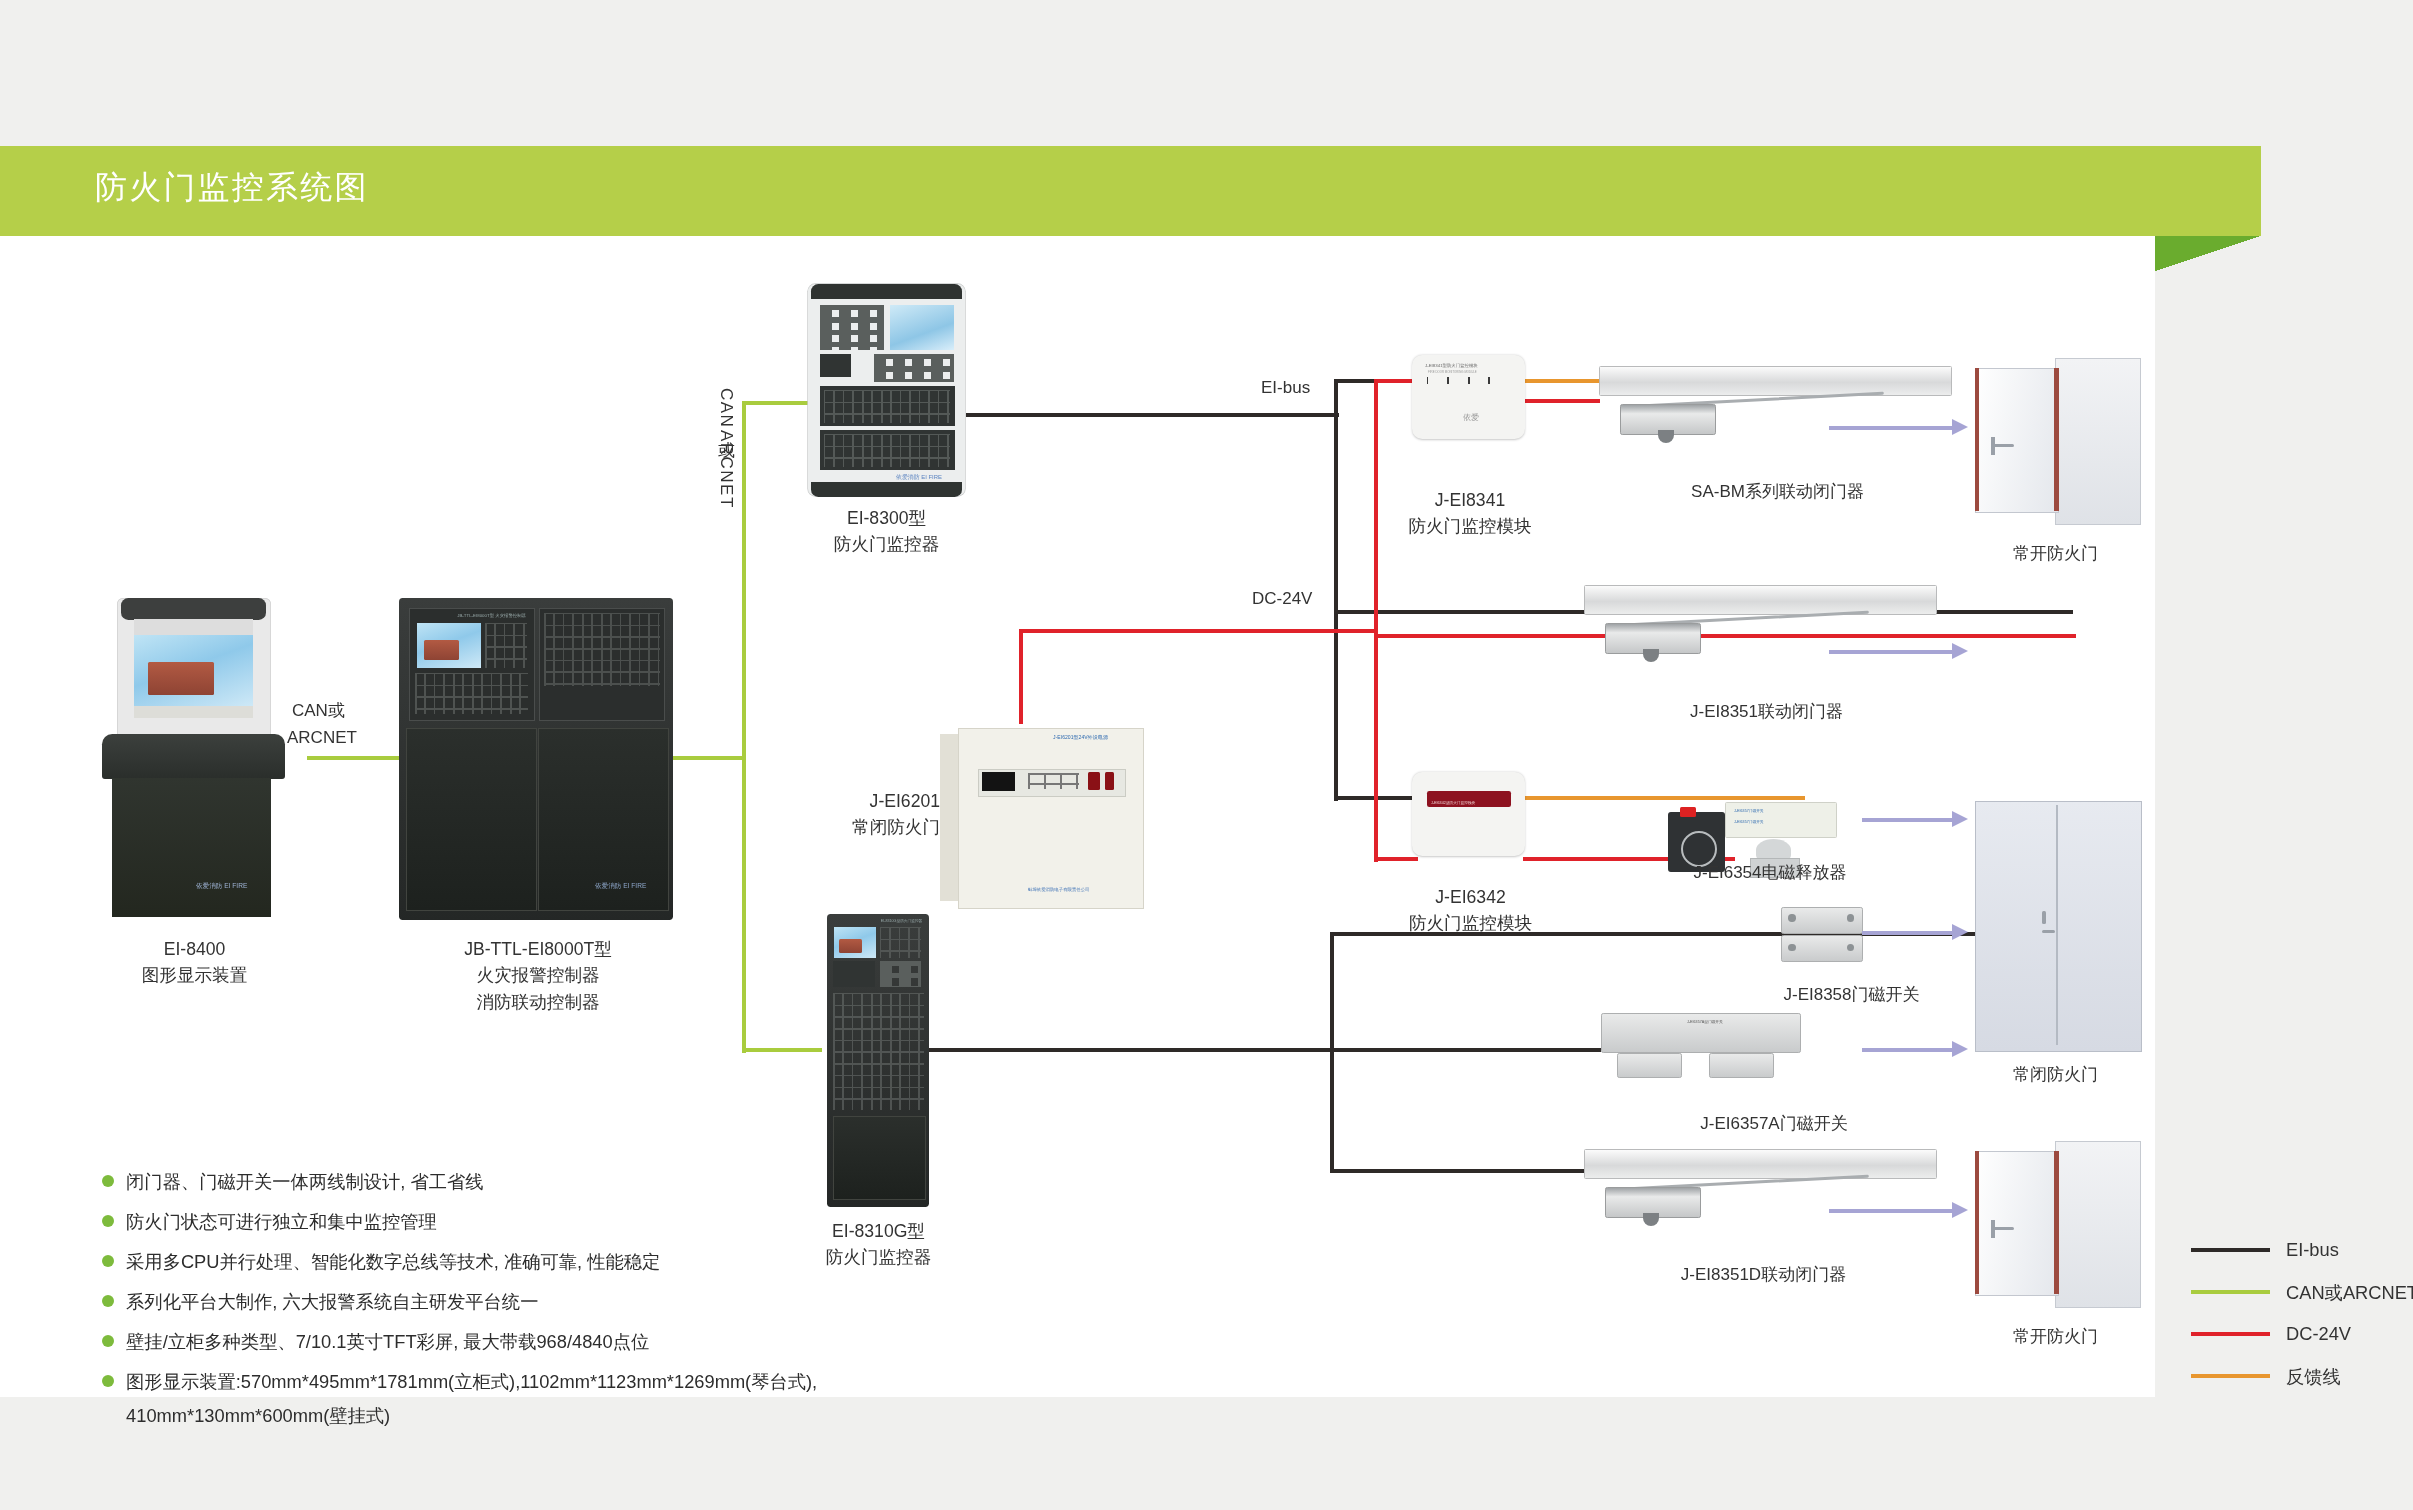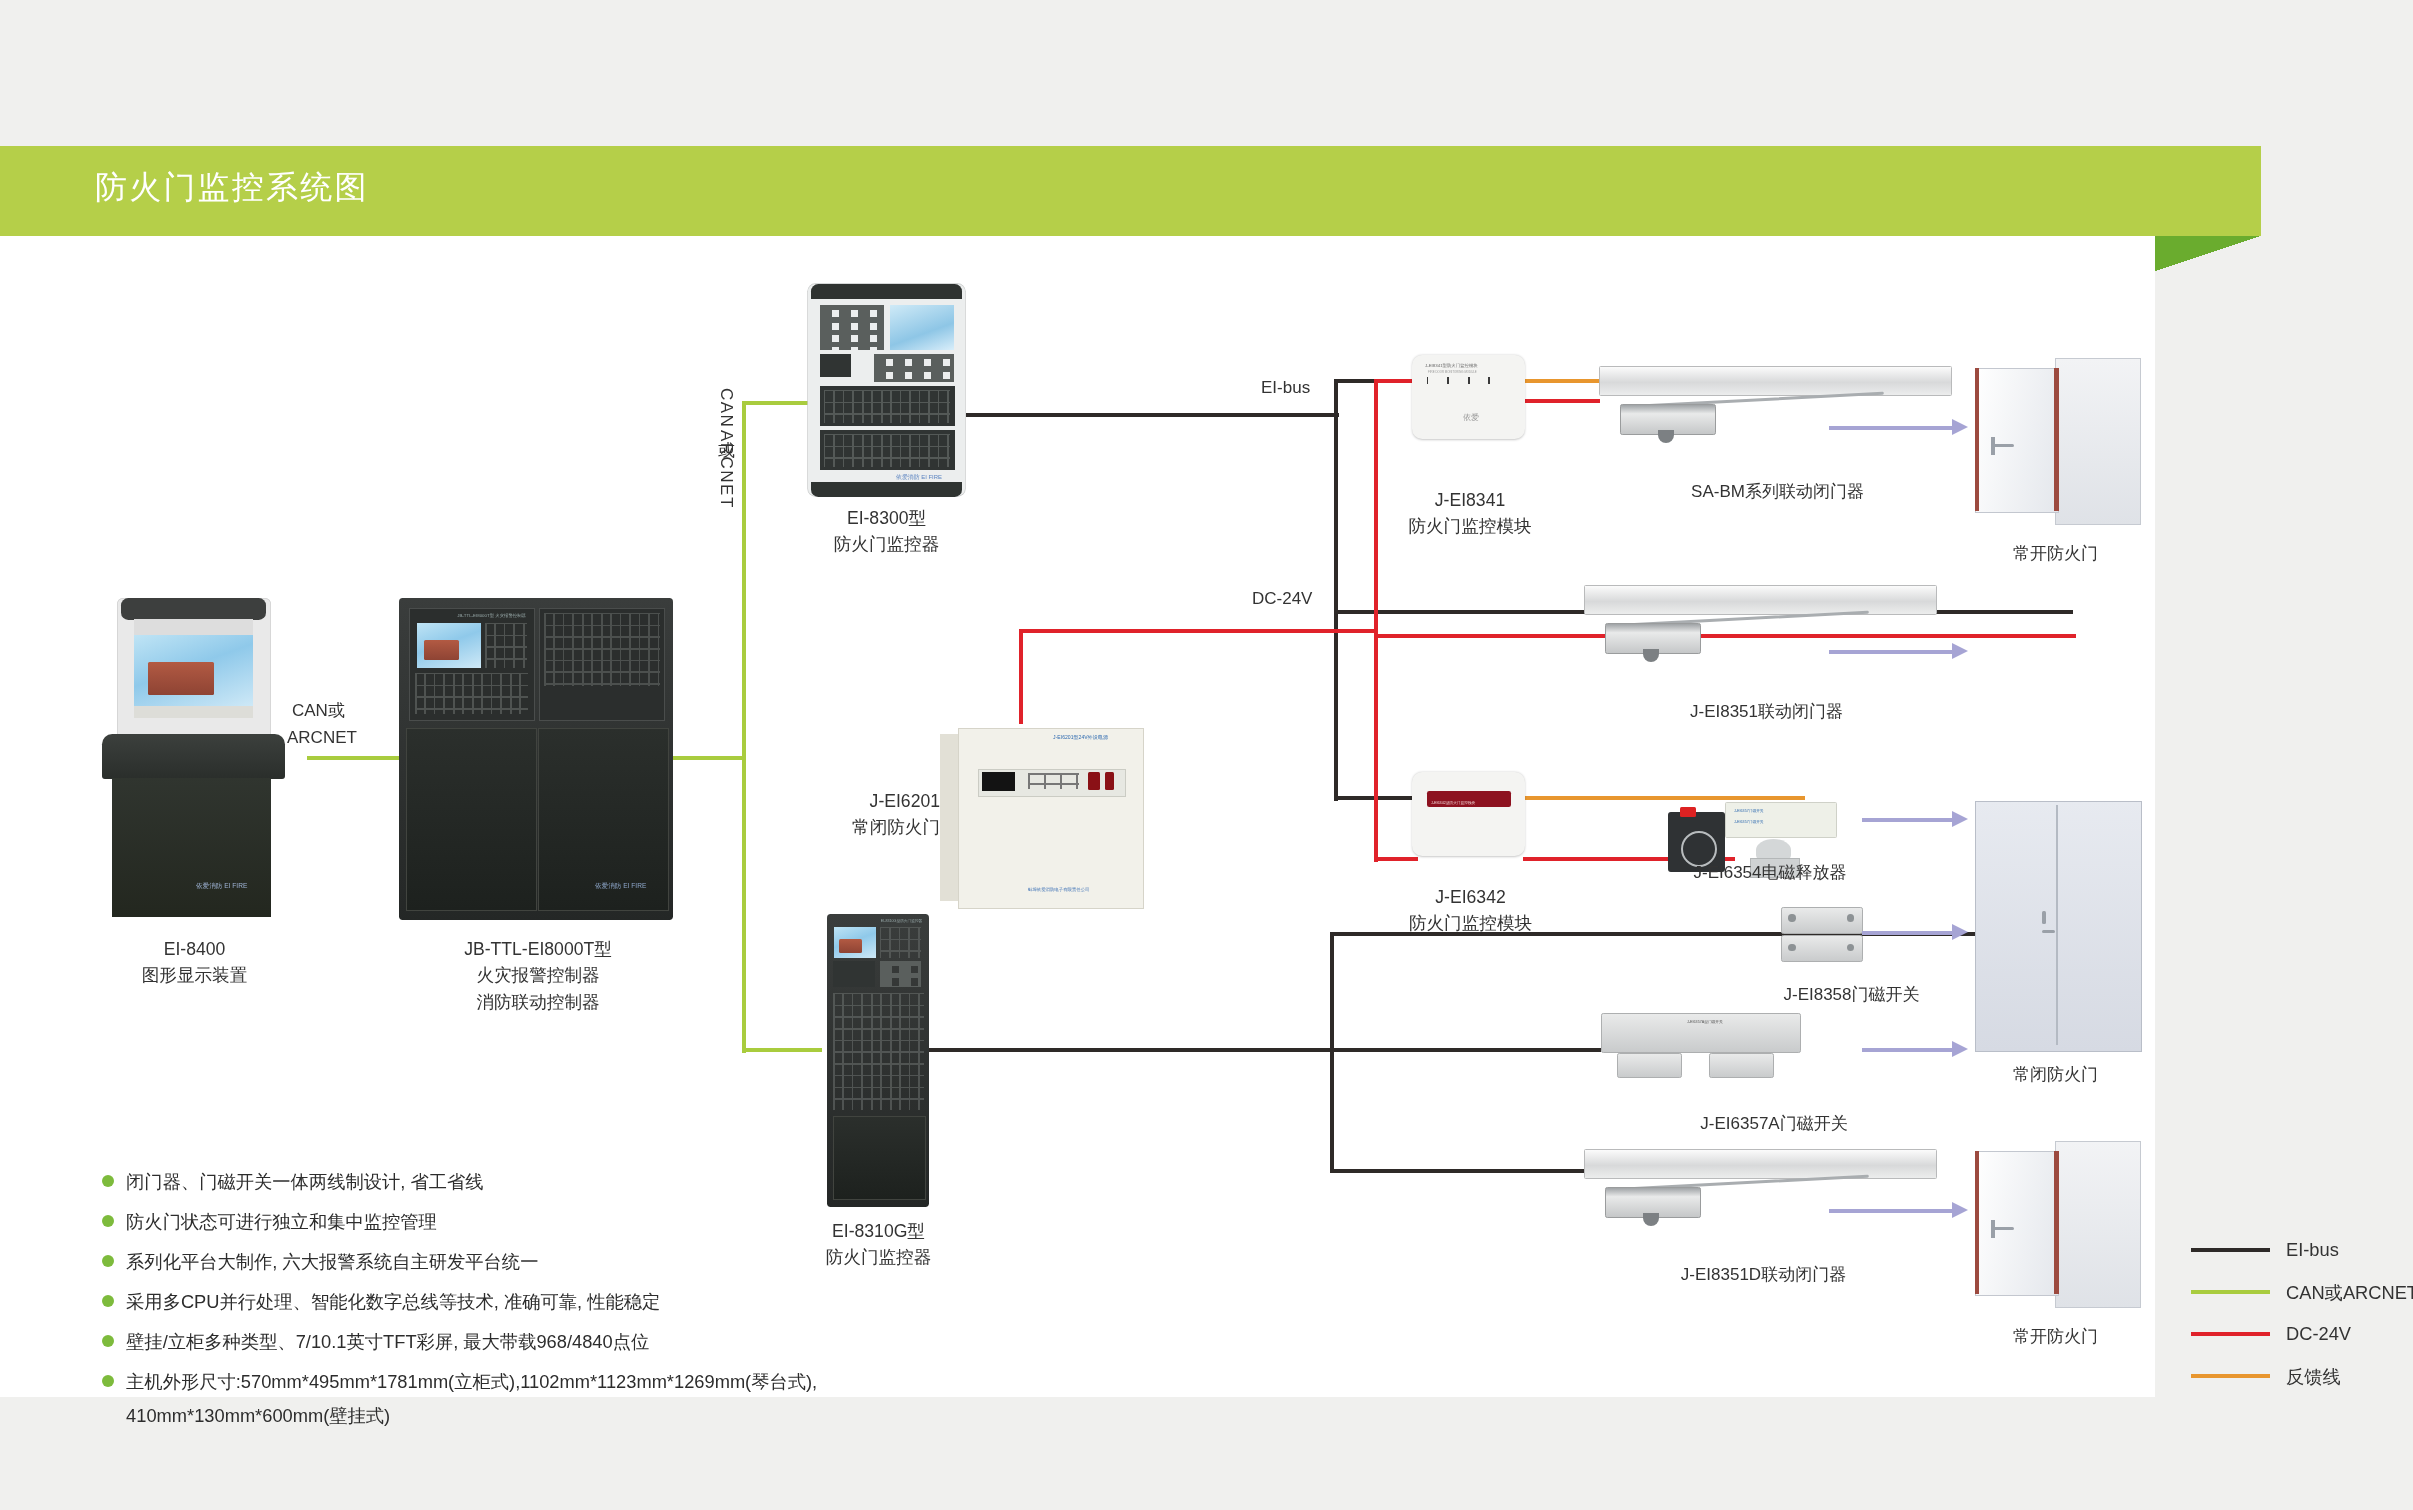--- a/index.html
+++ b/index.html
@@ -340,34 +340,34 @@
     <div class="bl">
       <div class="bdot"></div>
       <div class="btxt">闭门器、门磁开关一体两线制设计, 省工省线</div>
     </div>
     <div class="bl">
       <div class="bdot"></div>
       <div class="btxt">防火门状态可进行独立和集中监控管理</div>
     </div>
     <div class="bl">
       <div class="bdot"></div>
+      <div class="btxt">采用多CPU并行处理、智能化数字总线等技术, 准确可靠, 性能稳定</div>
+    </div>
+    <div class="bl">
+      <div class="bdot"></div>
       <div class="btxt">系列化平台大制作, 六大报警系统自主研发平台统一</div>
     </div>
     <div class="bl">
       <div class="bdot"></div>
-      <div class="btxt">采用多CPU并行处理、智能化数字总线等技术, 准确可靠, 性能稳定</div>
-    </div>
-    <div class="bl">
-      <div class="bdot"></div>
       <div class="btxt">壁挂/立柜多种类型、7/10.1英寸TFT彩屏, 最大带载968/4840点位</div>
     </div>
     <div class="bl">
       <div class="bdot"></div>
       <div>
-        <div class="btxt">主机外形尺寸:570mm*495mm*1781mm(立柜式),1102mm*1123mm*1269mm(琴台式),</div>
+        <div class="btxt">图形显示装置:570mm*495mm*1781mm(立柜式),1102mm*1123mm*1269mm(琴台式),</div>
         <div class="btxt" style="margin-top:8px;">410mm*130mm*600mm(壁挂式)</div>
       </div>
     </div>
   </div>
 
   <div id="legend">
     <div class="lg">
       <div class="lgline" style="background:#2e2a28;"></div>
       <div class="lgtxt">EI-bus</div>
     </div>

